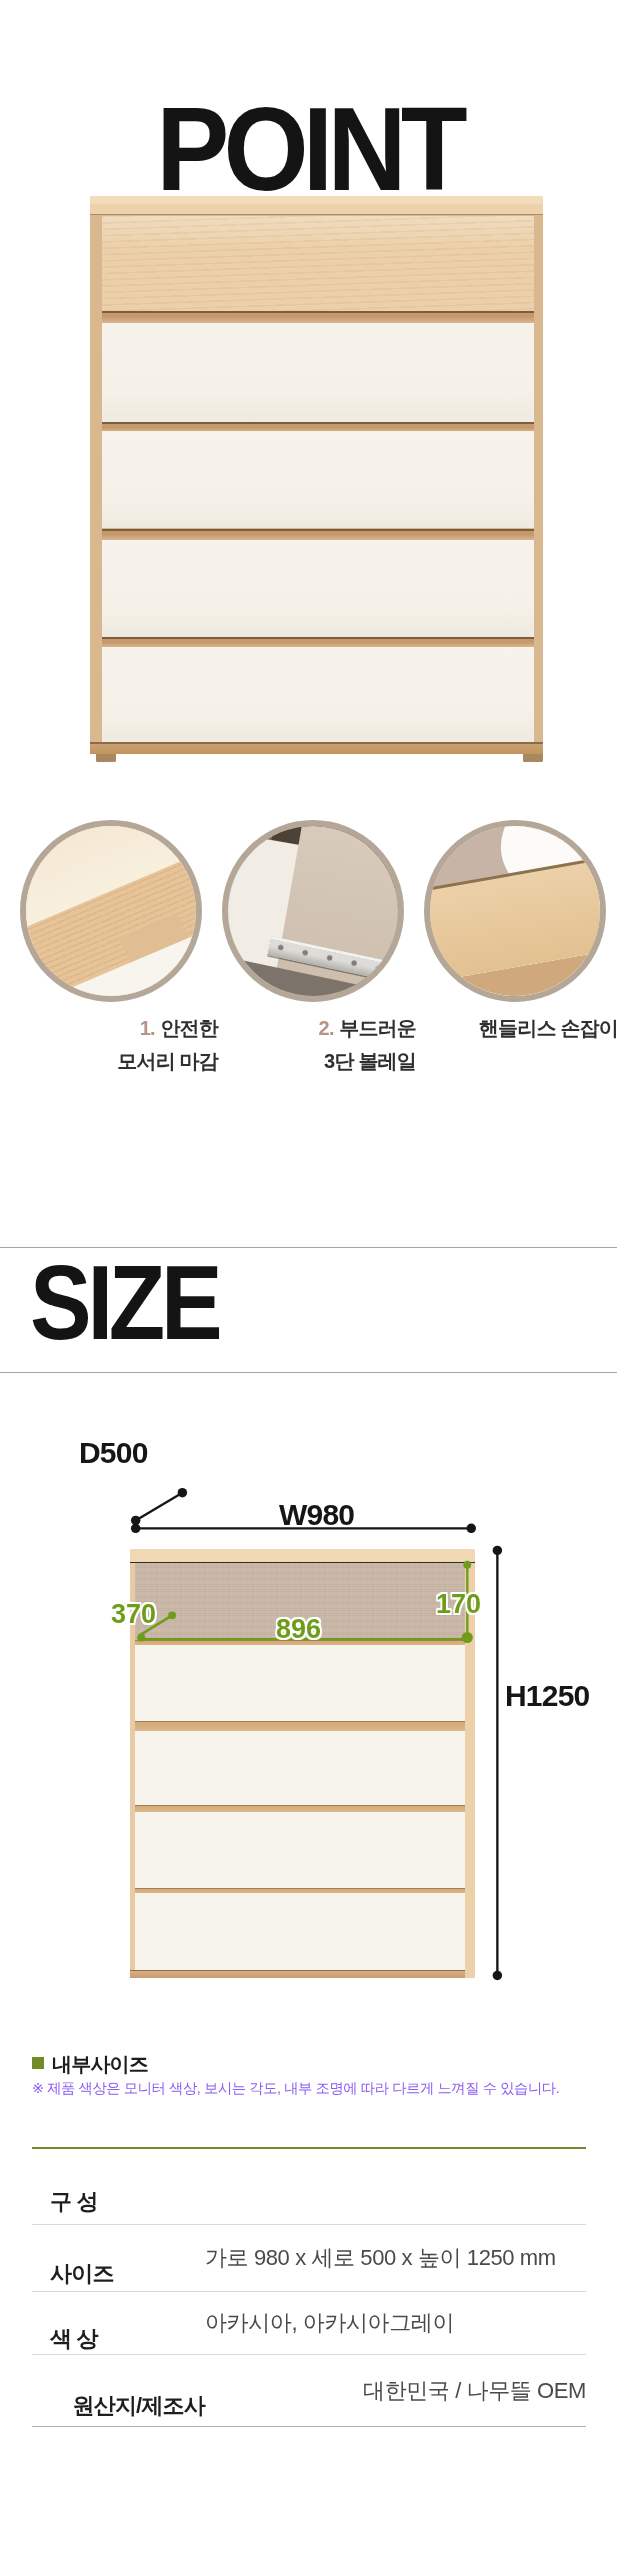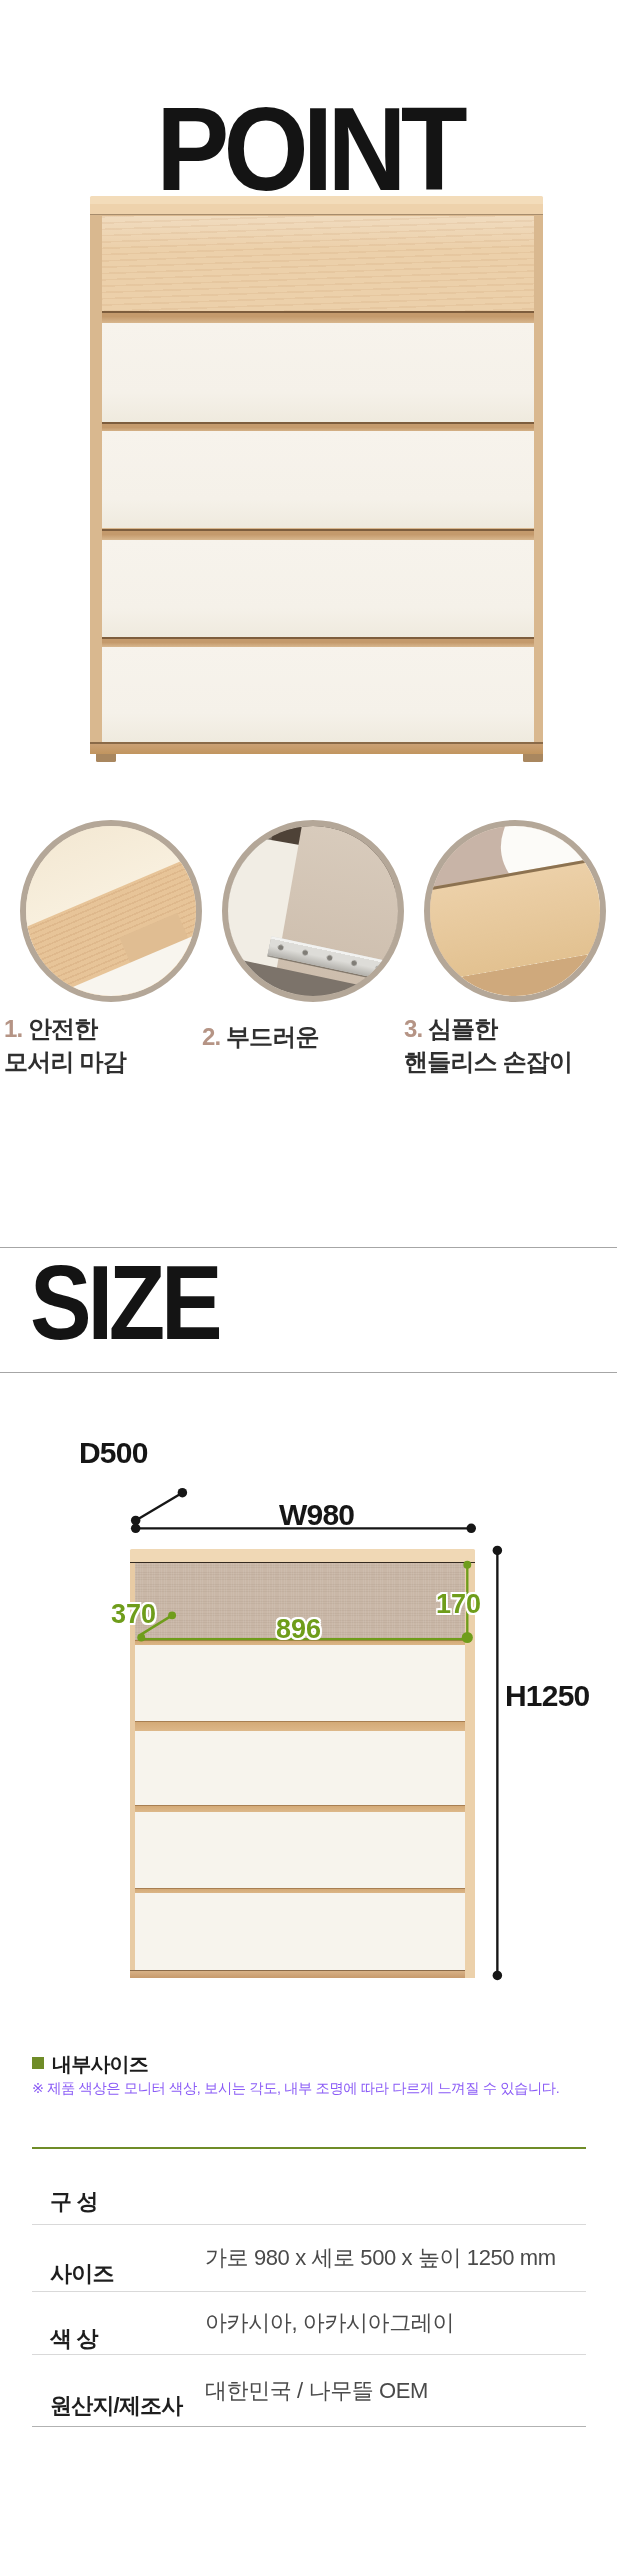--- a/index.html
+++ b/index.html
@@ -28,21 +28,21 @@
   .drawer-white{background:linear-gradient(180deg,#f7f3ec 0%,#f5f1e9 70%,#efeade 100%);}
   .gap{background:linear-gradient(180deg,#7d5d3d 0 1.6px,#c49a6c 1.6px 5.5px,#d8b78e 100%);}
   .chest-bottom{left:0;top:527px;width:453px;height:12px;
      background:linear-gradient(180deg,#8a6a48 0 1.6px,#cba175 1.6px,#c1955f 100%);}
   .foot{top:558px;width:20px;height:8px;background:#a9875f;border-radius:0 0 1.6px 1.6px;}
 
   
   .feature-circle{width:170px;height:170px;border:6.3px solid #b4a798;border-radius:50%;
                   overflow:hidden;background:#efe3d2;}
   .feature-circle>div{position:absolute;}
-  .fc-caption{width:214px;text-align:left;font-size:24px;line-height:33px;
+  .fc-caption{width:214px;text-align:right;font-size:20px;line-height:33px;
               font-weight:700;color:#2f2f2f;letter-spacing:-0.8px;white-space:nowrap;}
   .fc-num{color:#b59485;margin-right:5.5px;}
 
   
   .c1-top{width:238px;height:119px;left:-32px;top:-40px;transform:rotate(-23deg);
           background:linear-gradient(180deg,#f2e6d0,#f9f1e0);border-bottom:4px solid #fffdf4;}
   .c1-face{width:238px;height:103px;left:-24px;top:65px;transform:rotate(-23deg);
            background-color:#e7c498;
            background-image:repeating-linear-gradient(0deg,rgba(160,100,55,.12) 0 1.6px,rgba(0,0,0,0) 1.6px 5.5px);}
   .c1-post{width:63px;height:103px;left:111px;top:95px;transform:rotate(-23deg);background:#e0bd92;}
@@ -95,21 +95,21 @@
                  -1.6px -1.6px 0 #fff,1.6px 1.6px 0 #fff,-1.6px 1.6px 0 #fff,1.6px -1.6px 0 #fff;}
 
   
   #legend-square{left:32px;top:2057px;width:12px;height:12px;background:#6f8c28;}
   #legend-label{left:52px;top:2051px;font-size:20px;font-weight:600;color:#1c1c1c;letter-spacing:-0.8px;}
   .note{left:32px;font-size:14.3px;color:#8b5cf6;letter-spacing:-0.4px;white-space:nowrap;}
 
   
   #spec-table{left:32px;top:2147px;width:554px;border-top:2.4px solid #6f8c28;}
   .spec-row{display:flex;align-items:center;border-bottom:0.8px solid #d9d9d9;box-sizing:border-box;}
-  .spec-row:last-child{border-bottom:0.8px solid #b2b2b2;}
+  .spec-row:last-child{border-bottom:0.8px solid #b2b2b2;text-align:right;}
   .spec-label{width:173px;padding-left:18px;box-sizing:border-box;font-size:22px;font-weight:700;
               color:#1e1e1e;letter-spacing:-0.8px;white-space:nowrap;margin-top:31px;}
   .spec-value{flex:1;font-size:22px;font-weight:400;color:#4a4a4a;letter-spacing:-0.4px;white-space:nowrap;}
 </style>
 </head>
 <body>
 
 <div id="page">
 
   <div class="abs big-heading" id="point-heading">POINT</div>
@@ -152,25 +152,25 @@
     <div class="c3-white-top"></div>
     <div class="c3-wood"></div>
     <div class="c3-lower2"></div>
     <div class="c3-lower"></div>
   </div>
 
   <div class="abs fc-caption" style="left:4px;top:1012px;">
     <div><span class="fc-num">1.</span><span>안전한</span></div>
     <div>모서리 마감</div>
   </div>
-  <div class="abs fc-caption" style="left:202px;top:1012px;margin-top:8px;">
+  <div class="abs fc-caption" style="left:202px;top:1012px;">
     <div><span class="fc-num">2.</span><span>부드러운</span></div>
+    <div>3단 볼레일</div>
   </div>
   <div class="abs fc-caption" style="left:404px;top:1012px;">
-    <div><span class="fc-num">3.</span><span>심플한</span></div>
     <div>핸들리스 손잡이</div>
   </div>
 
   <div class="abs rule" style="top:1247px;"></div>
   <div class="abs big-heading" id="size-heading">SIZE</div>
   <div class="abs rule" style="top:1372px;"></div>
 
   <div class="abs" id="dchest">
     <div class="abs dchest-top"></div>
     <div class="abs dchest-body">

